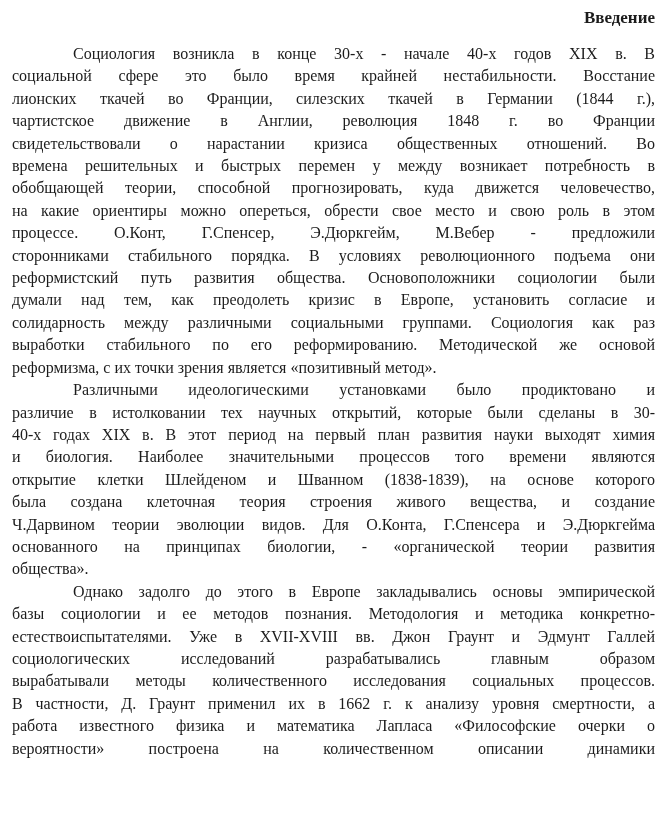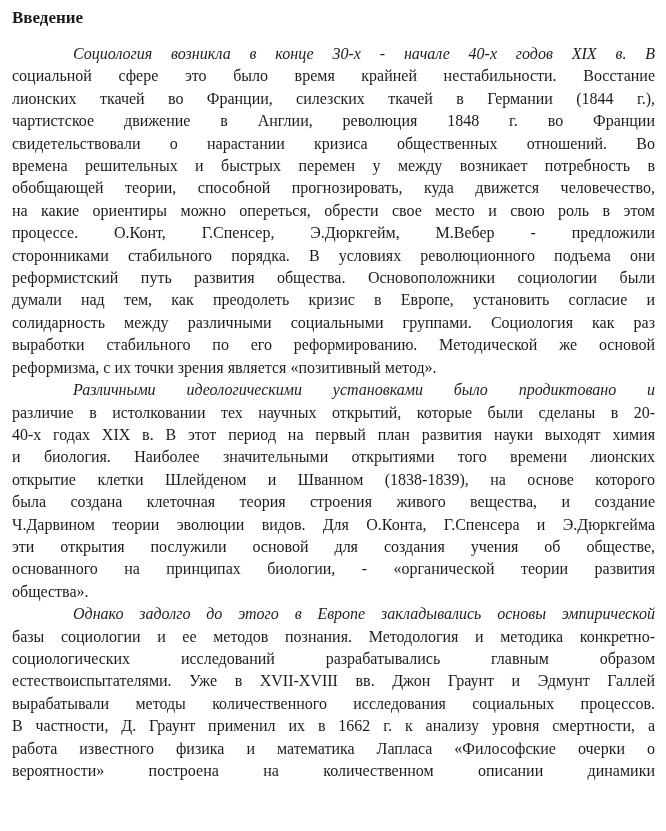--- a/index.html
+++ b/index.html
@@ -12,39 +12,38 @@
     width: 666px;
     height: 831px;
     box-sizing: border-box;
     background: #ffffff;
     padding: 7px 11px 0 12px;
     font-family: "Liberation Serif", "DejaVu Serif", serif;
     color: #1c1c1c;
     overflow: hidden;
   }
   .title {
-    text-align: left;
+    text-align: right;
     font-weight: bold;
     font-size: 17px;
     line-height: 22px;
     margin: 0 0 14px 0;
   }
   .para {
     margin: 0;
     padding: 0;
   }
   .line {
     font-size: 16px;
     line-height: 22.4px;
     text-align: justify;
     text-align-last: justify;
   }
   .line.first {
     padding-left: 61px;
-    font-style: italic;
   }
   .line.last {
     text-align-last: left;
   }
 </style>
 </head>
 <body>
 
 <div class="page">
   <h1 class="title">Введение</h1>
@@ -61,34 +60,33 @@
         <div class="line">процессе. О.Конт, Г.Спенсер, Э.Дюркгейм, М.Вебер - предложили</div>
         <div class="line">сторонниками стабильного порядка. В условиях революционного подъема они</div>
         <div class="line">реформистский путь развития общества. Основоположники социологии были</div>
         <div class="line">думали над тем, как преодолеть кризис в Европе, установить согласие и</div>
         <div class="line">солидарность между различными социальными группами. Социология как раз</div>
         <div class="line">выработки стабильного по его реформированию. Методической же основой</div>
         <div class="line last">реформизма, с их точки зрения является «позитивный метод».</div>
       </div>
       <div class="para">
         <div class="line first">Различными идеологическими установками было продиктовано и</div>
-        <div class="line">различие в истолковании тех научных открытий, которые были сделаны в 20-</div>
+        <div class="line">различие в истолковании тех научных открытий, которые были сделаны в 30-</div>
         <div class="line">40-х годах XIX в. В этот период на первый план развития науки выходят химия</div>
-        <div class="line">и биология. Наиболее значительными открытиями того времени лионских</div>
+        <div class="line">и биология. Наиболее значительными процессов того времени являются</div>
         <div class="line">открытие клетки Шлейденом и Шванном (1838-1839), на основе которого</div>
         <div class="line">была создана клеточная теория строения живого вещества, и создание</div>
         <div class="line">Ч.Дарвином теории эволюции видов. Для О.Конта, Г.Спенсера и Э.Дюркгейма</div>
-        <div class="line">эти открытия послужили основой для создания учения об обществе,</div>
         <div class="line">основанного на принципах биологии, - «органической теории развития</div>
         <div class="line last">общества».</div>
       </div>
       <div class="para">
         <div class="line first">Однако задолго до этого в Европе закладывались основы эмпирической</div>
         <div class="line">базы социологии и ее методов познания. Методология и методика конкретно-</div>
+        <div class="line">естествоиспытателями. Уже в XVII-XVIII вв. Джон Граунт и Эдмунт Галлей</div>
         <div class="line">социологических исследований разрабатывались главным образом</div>
-        <div class="line">естествоиспытателями. Уже в XVII-XVIII вв. Джон Граунт и Эдмунт Галлей</div>
         <div class="line">вырабатывали методы количественного исследования социальных процессов.</div>
         <div class="line">В частности, Д. Граунт применил их в 1662 г. к анализу уровня смертности, а</div>
         <div class="line">работа известного физика и математика Лапласа «Философские очерки о</div>
         <div class="line">вероятности» построена на количественном описании динамики</div>
       </div>
     </div>
 </div>
 
 </body></html>

